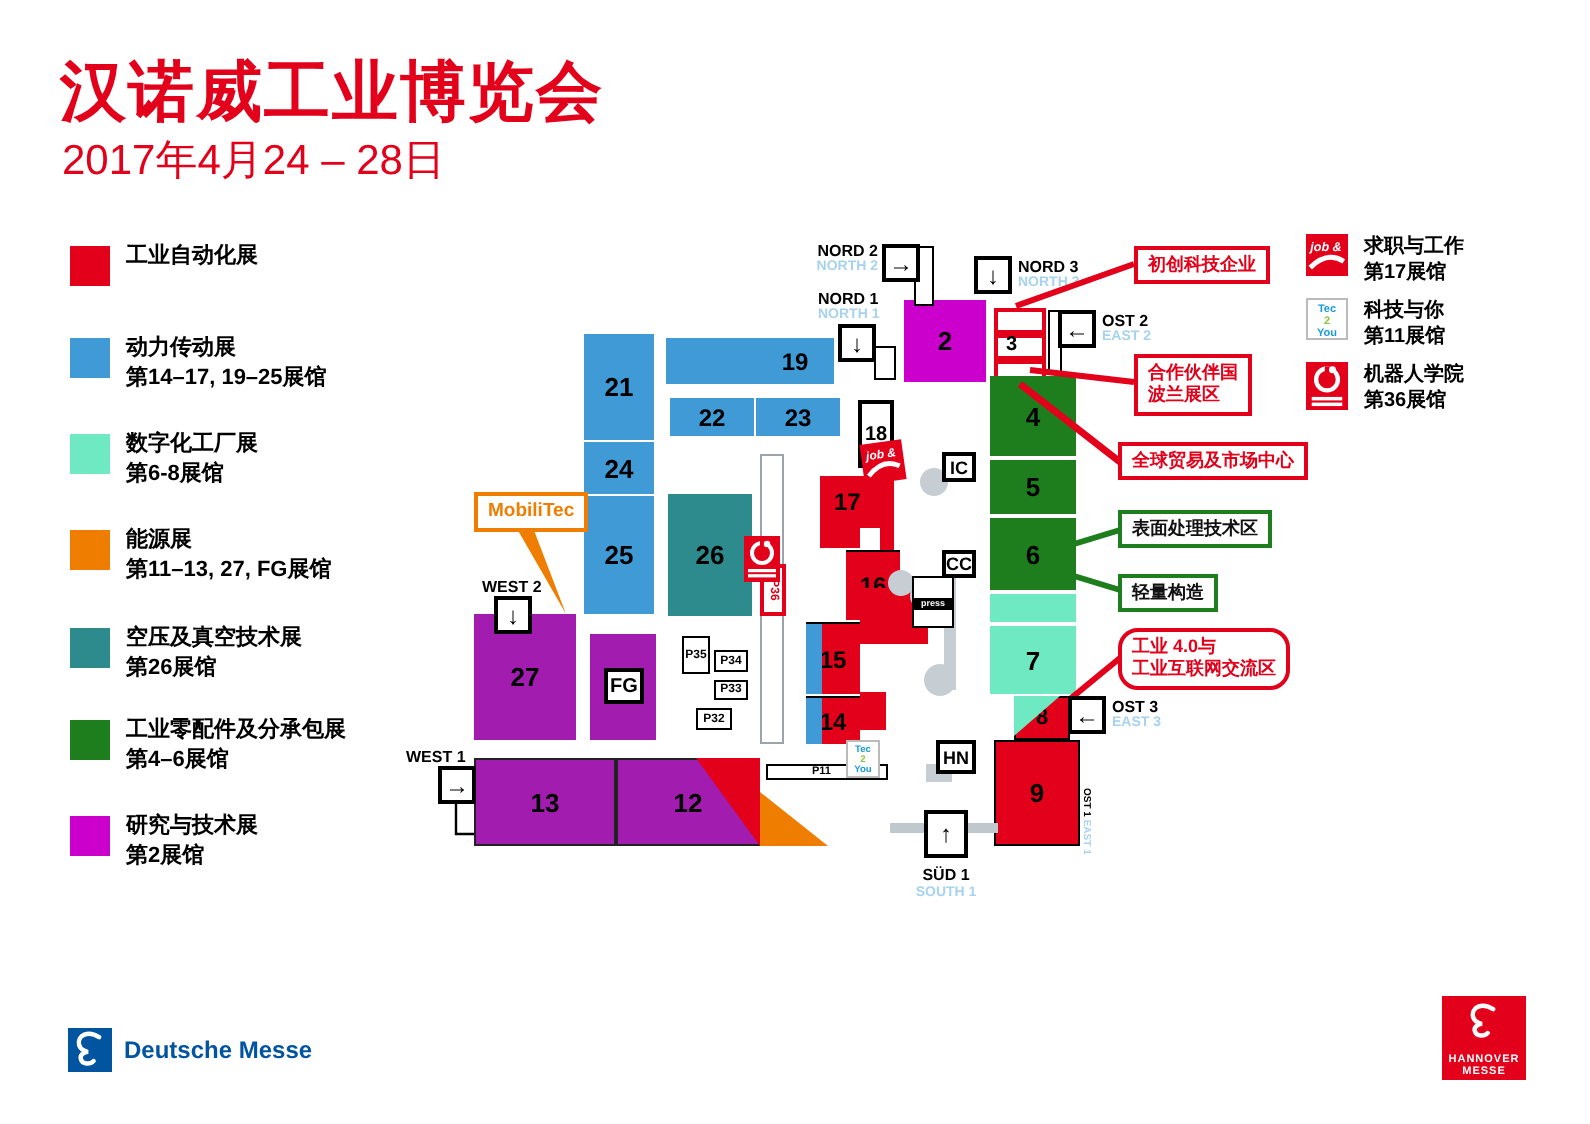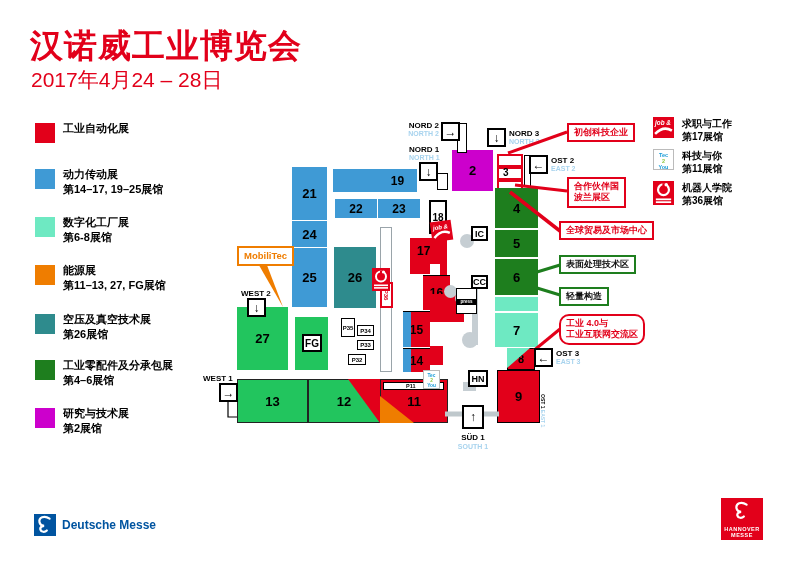--- a/index.html
+++ b/index.html
@@ -4,21 +4,21 @@
 <style>
   html,body{margin:0;padding:0;background:#fff;}
   #canvas{position:relative;width:795px;height:562px;background:#fff;overflow:hidden;
           font-family:"Liberation Sans","DejaVu Sans",sans-serif;}
   .abs{position:absolute;}
   .hall{position:absolute;display:flex;align-items:center;justify-content:center;
         font-weight:bold;font-size:13px;color:#000;}
   .c-red{background:#e2001a;}
   .c-blue{background:#3f9ad5;}
   .c-mint{background:#6ee9c2;}
-  .c-orange{background:#22c55e;}
+  .c-orange{background:#a21caf;}
   .c-teal{background:#2e8b8d;}
   .c-green{background:#1e7e1e;}
   .c-magenta{background:#cc00cc;}
   .gray{background:#c6ced3;}
   .wbox{position:absolute;background:#fff;border:2px solid #000;display:flex;
         align-items:center;justify-content:center;font-weight:bold;color:#000;box-sizing:border-box;}
   .pbox{position:absolute;background:#fff;border:1px solid #000;display:flex;align-items:center;
         justify-content:center;font-weight:bold;font-size:6px;color:#000;box-sizing:border-box;}
   .entr{position:absolute;width:19px;height:19px;background:#fff;border:2px solid #000;
         display:flex;align-items:center;justify-content:center;font-weight:bold;font-size:12px;
@@ -240,23 +240,20 @@
       <span style="transform:rotate(90deg);">P36</span>
     </div>
 
   <div class="hall c-orange" style="left:237px;top:379px;width:71px;height:44px;border:1px solid #222;box-sizing:border-box;">
       <span>13</span>
     </div>
   <div class="hall c-orange" style="left:308px;top:379px;width:72px;height:44px;border:1px solid #222;box-sizing:border-box;">
       <span>12</span>
     </div>
   <div class="abs z2" style="left:348px;top:379px;width:32px;height:44px;background:#e2001a;clip-path:polygon(0 0,100% 0,100% 100%);"></div>
-  <div class="hall c-red" style="left:380px;top:379px;width:68px;height:44px;border:1px solid #222;box-sizing:border-box;">
-      <span>11</span>
-    </div>
   <div class="abs z2" style="left:380px;top:396px;width:34px;height:27px;background:#ef7d00;clip-path:polygon(0 0,0 100%,100% 100%);"></div>
   <div class="abs z3" style="left:383px;top:382px;width:61px;height:8px;background:#fff;border:1px solid #000;box-sizing:border-box;">
     <span style="position:absolute;left:22px;top:0px;font-size:5.5px;font-weight:bold;">P11</span>
   </div>
   <div class="abs z5" style="left:423px;top:370px;width:17px;height:19px;background:#fff;border:1px solid #bbb;box-sizing:border-box;text-align:center;line-height:5px;padding-top:2px;">
     <div style="font-size:4.8px;font-weight:bold;color:#1a9cd8;">Tec</div>
     <div style="font-size:4.8px;font-weight:bold;color:#8cc63f;">2</div>
     <div style="font-size:4.8px;font-weight:bold;color:#1a9cd8;">You</div>
   </div>
 

